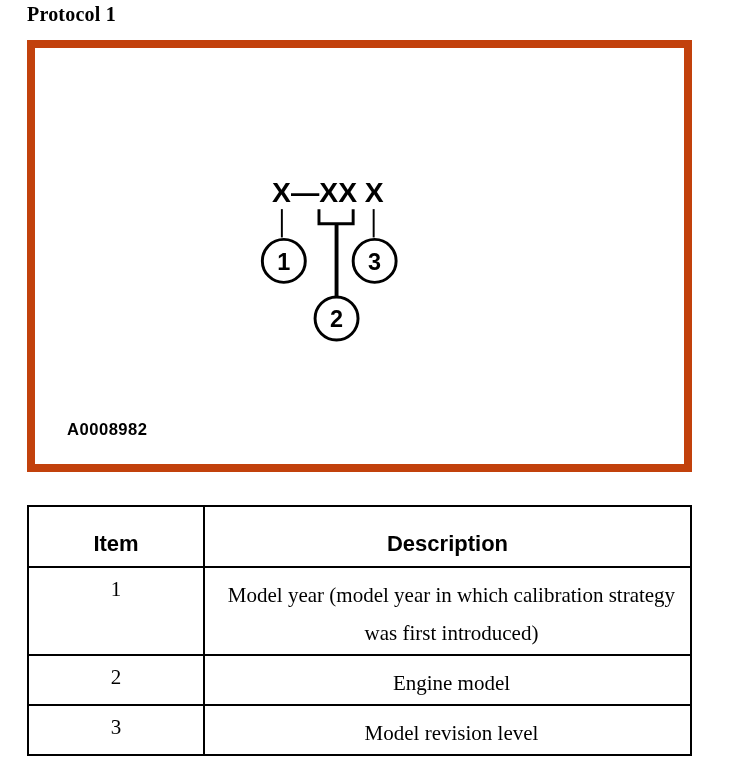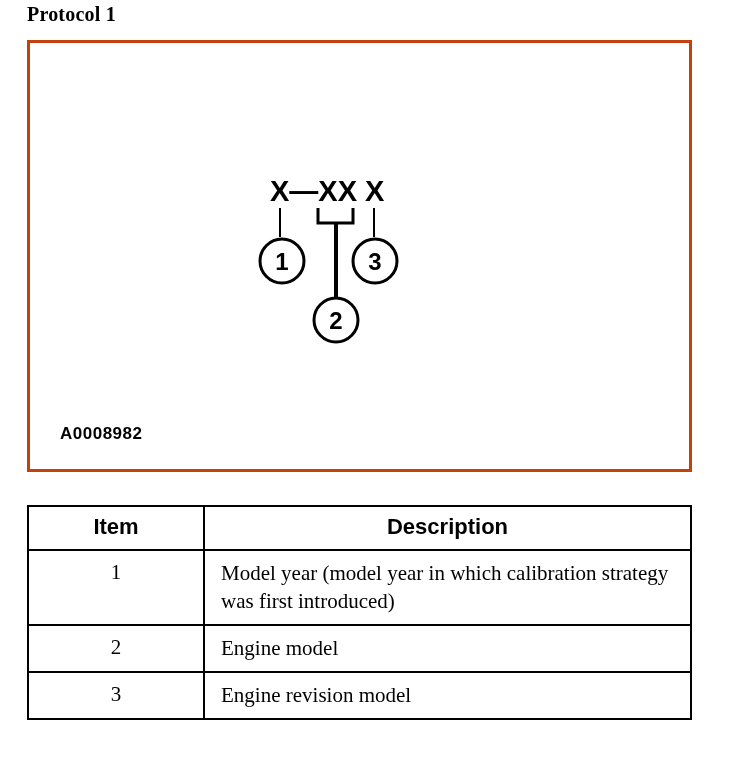--- a/index.html
+++ b/index.html
@@ -30,21 +30,21 @@
     text-align: center;
   }
 
   
   #figure-box {
     position: absolute;
     left: 27px;
     top: 40px;
     width: 665px;
     height: 432px;
-    border: 3px solid #c2410c;
+    border: 8px solid #c2410c;
     box-sizing: border-box;
     background: #ffffff;
   }
 
   #figure-svg {
     position: absolute;
     left: 0;
     top: 0;
     width: 100%;
     height: 100%;
@@ -87,39 +87,39 @@
     border: 2px solid #000000;
     padding: 0;
     vertical-align: top;
   }
 
   #legend-table thead th {
     font-family: "Liberation Sans", sans-serif;
     font-weight: bold;
     font-size: 22px;
     text-align: center;
-    padding: 7px 0 9px 0;
+    padding: 24px 0 9px 0;
     vertical-align: middle;
   }
 
   #legend-table tbody td.cell-item {
     font-family: "Liberation Serif", serif;
     font-weight: normal;
     font-size: 21px;
     text-align: center;
     padding-top: 9px;
     padding-bottom: 9px;
   }
   #legend-table tbody td.cell-desc {
     font-family: "Liberation Serif", serif;
     font-weight: normal;
     font-size: 21px;
-    line-height: 28px;
-    text-align: left;
-    padding: 8px 8px 9px 16px;
+    line-height: 38px;
+    text-align: center;
+    padding: 8px 8px 2px 16px;
   }
 </style>
 </head>
 <body>
 
 <div id="page-title">Protocol 1</div>
 
 <div id="figure-box">
   <svg id="figure-svg" viewBox="0 0 659 426" preserveAspectRatio="xMidYMid meet">
 
@@ -161,16 +161,16 @@
     <tr>
       <td class="cell-item">1</td>
       <td class="cell-desc">Model year (model year in which calibration strategy was first introduced)</td>
     </tr>
     <tr>
       <td class="cell-item">2</td>
       <td class="cell-desc">Engine model</td>
     </tr>
     <tr>
       <td class="cell-item">3</td>
-      <td class="cell-desc">Engine revision model</td>
+      <td class="cell-desc">Model revision level</td>
     </tr>
   </tbody>
 </table>
 
 </body></html>

